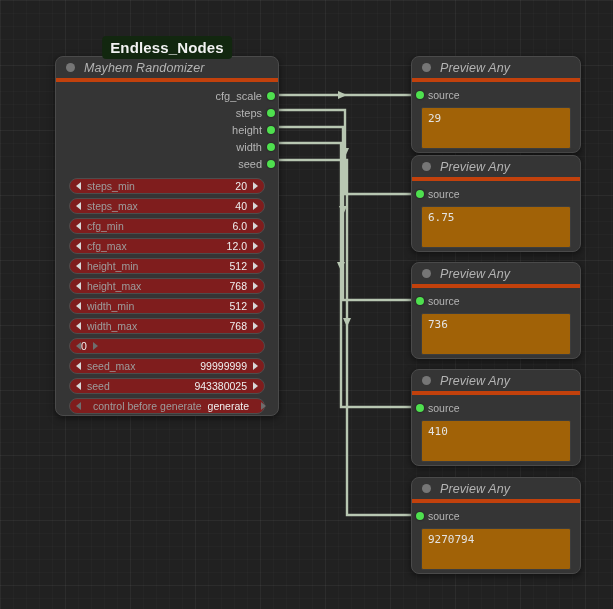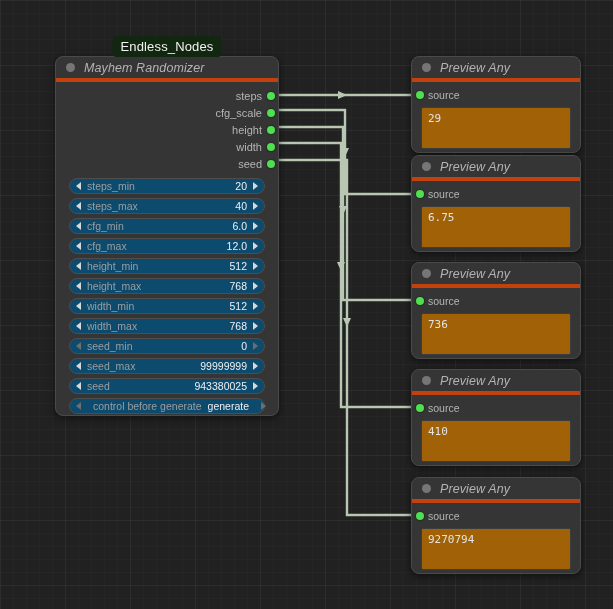--- a/index.html
+++ b/index.html
@@ -78,25 +78,26 @@
   }
 
   
   .node-badge {
     position: absolute;
     top: -21px;
     left: 50%;
     transform: translateX(-50%);
     background: #12270f;
     color: #f2f2f2;
-    font-size: 13px;
+    font-size: 15px;
     padding: 2.5px 8px 3.5px 8px;
     border-radius: 4px;
     white-space: nowrap;
     letter-spacing: 0.15px;
+    font-weight: bold;
   }
 
   
   .slots {
     position: relative;
     padding-top: 5px;
   }
   .slot-out {
     height: 17px;
     display: flex;
@@ -119,21 +120,21 @@
   }
   .slot-out .slot-dot { right: 3px; }
 
   
   .widgets {
     padding: 6px 13px 11px 13px;
   }
   .widget {
     height: 16px;
     margin-bottom: 4px;
-    background: #0c4a6e;
+    background: #7f1d1d;
     border: 1px solid #4d4d4d;
     border-radius: 8px;
     display: flex;
     align-items: center;
     padding: 0 6px;
     box-sizing: border-box;
     position: relative;
   }
   .widget:last-child { margin-bottom: 0; gap: 6px; }
   .w-arrow {
@@ -226,25 +227,25 @@
 
     <div class="node-header">
       <span class="collapse-dot"></span>
       <span class="node-title">Mayhem Randomizer</span>
     </div>
 
     <div class="node-body">
 
       <div class="slots">
         <div class="slot-out">
+          <span class="slot-label">cfg_scale</span>
+          <span class="slot-dot"></span>
+        </div>
+        <div class="slot-out">
           <span class="slot-label">steps</span>
-          <span class="slot-dot"></span>
-        </div>
-        <div class="slot-out">
-          <span class="slot-label">cfg_scale</span>
           <span class="slot-dot"></span>
         </div>
         <div class="slot-out">
           <span class="slot-label">height</span>
           <span class="slot-dot"></span>
         </div>
         <div class="slot-out">
           <span class="slot-label">width</span>
           <span class="slot-dot"></span>
         </div>
@@ -298,21 +299,20 @@
             <span class="w-arrow right"></span>
           </div>
           <div class="widget">
             <span class="w-arrow left"></span>
             <span class="w-name">width_max</span>
             <span class="w-value">768</span>
             <span class="w-arrow right"></span>
           </div>
           <div class="widget">
             <span class="w-arrow left dim"></span>
-            <span class="w-name">seed_min</span>
             <span class="w-value">0</span>
             <span class="w-arrow right dim"></span>
           </div>
           <div class="widget">
             <span class="w-arrow left"></span>
             <span class="w-name">seed_max</span>
             <span class="w-value">99999999</span>
             <span class="w-arrow right"></span>
           </div>
           <div class="widget">

